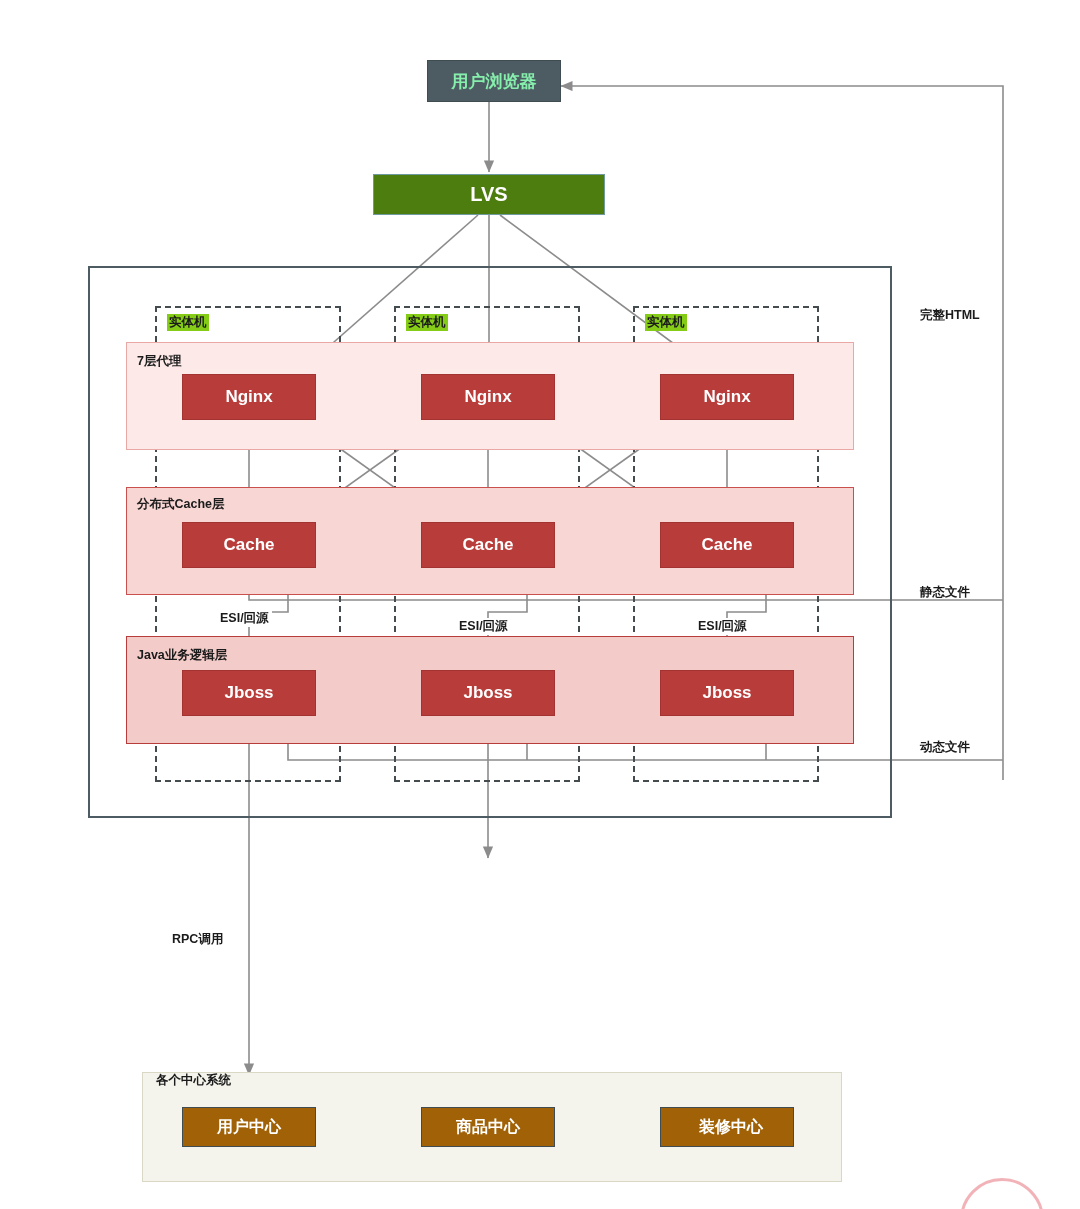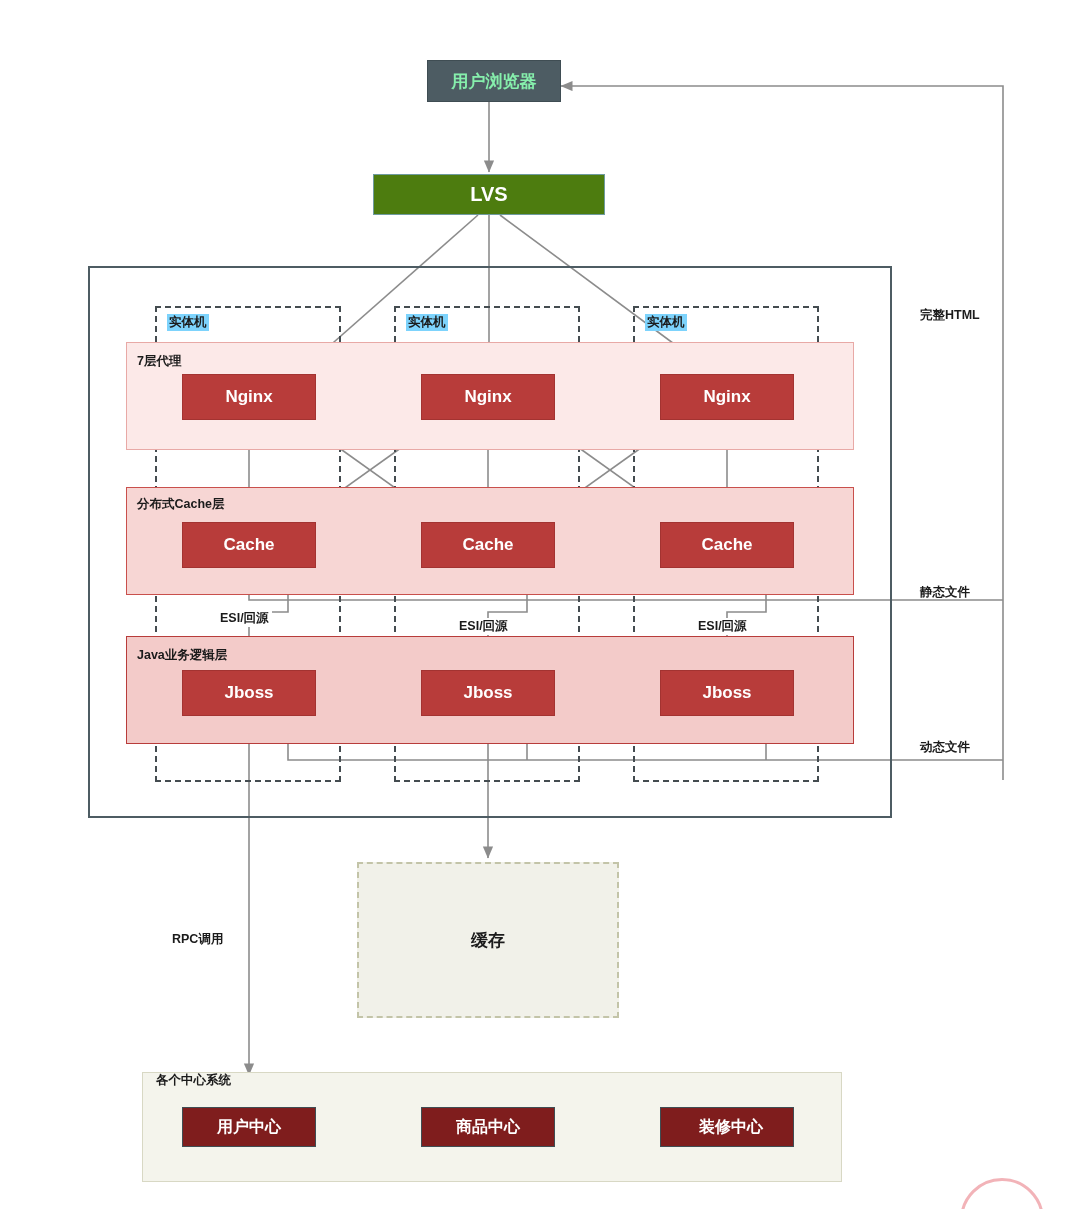--- a/index.html
+++ b/index.html
@@ -8,36 +8,36 @@
   #svg-layer{position:absolute;left:0;top:0;width:1080px;height:1209px;}
 
   .node{position:absolute;box-sizing:border-box;display:flex;align-items:center;
         justify-content:center;text-align:center;}
   .node-dark{background:#4d5c63;color:#86efac;font-size:17px;font-weight:700;
              border:1px solid #3f4d53;}
   .node-teal{background:#4d7c0f;color:#ffffff;font-size:20px;font-weight:700;
              border:1px solid #6f9b9f;}
   .node-red{background:#b83c3a;color:#ffffff;font-size:17px;font-weight:700;
             border:1px solid #a33331;}
-  .node-center{background:#7f1d1d;color:#ffffff;font-size:16px;font-weight:700;
+  .node-center{background:#a16207;color:#ffffff;font-size:16px;font-weight:700;
                border:1px solid #3f4d53;}
 
   .layer-band{position:absolute;box-sizing:border-box;}
   .band-nginx{background:#fce9e8;border:1px solid #e8a9a6;}
   .band-cache{background:#f7d6d4;border:1px solid #c9504c;}
   .band-jboss{background:#f3cbc9;border:1px solid #b83c3a;}
   .band-label{position:absolute;font-size:12.5px;font-weight:700;color:#1b1b1b;
               white-space:nowrap;}
 
   .outer-box{position:absolute;box-sizing:border-box;border:2px solid #4d5c63;
              background:transparent;}
   .host-box{position:absolute;box-sizing:border-box;border:2.5px dashed #444c50;
             background:transparent;}
   .host-label{position:absolute;font-size:12.5px;font-weight:700;color:#1b1b1b;
-              white-space:nowrap;background:#7dd3fc;padding:0 2px;}
+              white-space:nowrap;background:#84cc16;padding:0 2px;}
 
   .cache-store{position:absolute;box-sizing:border-box;border:2px dashed #c3c4a8;
                background:#f1f1e9;display:flex;align-items:center;justify-content:center;
                font-size:17px;font-weight:700;color:#1b1b1b;}
 
   .centers-box{position:absolute;box-sizing:border-box;border:1.5px solid #d8d8c4;
                background:#f4f4ec;}
 
   .side-label{position:absolute;font-size:12.5px;font-weight:700;color:#1b1b1b;
               white-space:nowrap;}
@@ -158,23 +158,20 @@
   <div class="edge-label" style="left:217px;top:610px;">ESI/回源</div>
   <div class="edge-label" style="left:456px;top:618px;">ESI/回源</div>
   <div class="edge-label" style="left:695px;top:618px;">ESI/回源</div>
 
   <div class="side-label" style="left:920px;top:307px;">完整HTML</div>
   <div class="side-label" style="left:920px;top:584px;">静态文件</div>
   <div class="side-label" style="left:920px;top:739px;">动态文件</div>
 
   <div class="side-label" style="left:172px;top:931px;">RPC调用</div>
 
-  <div class="cache-store" style="left:357px;top:862px;width:262px;height:156px;">
-    <span>缓存</span>
-  </div>
 
   <div class="centers-box" style="left:142px;top:1072px;width:700px;height:110px;"></div>
   <div class="band-label" style="left:156px;top:1072px;">各个中心系统</div>
 
   <div class="node node-center" style="left:182px;top:1107px;width:134px;height:40px;">
     <span>用户中心</span>
   </div>
   <div class="node node-center" style="left:421px;top:1107px;width:134px;height:40px;">
     <span>商品中心</span>
   </div>

